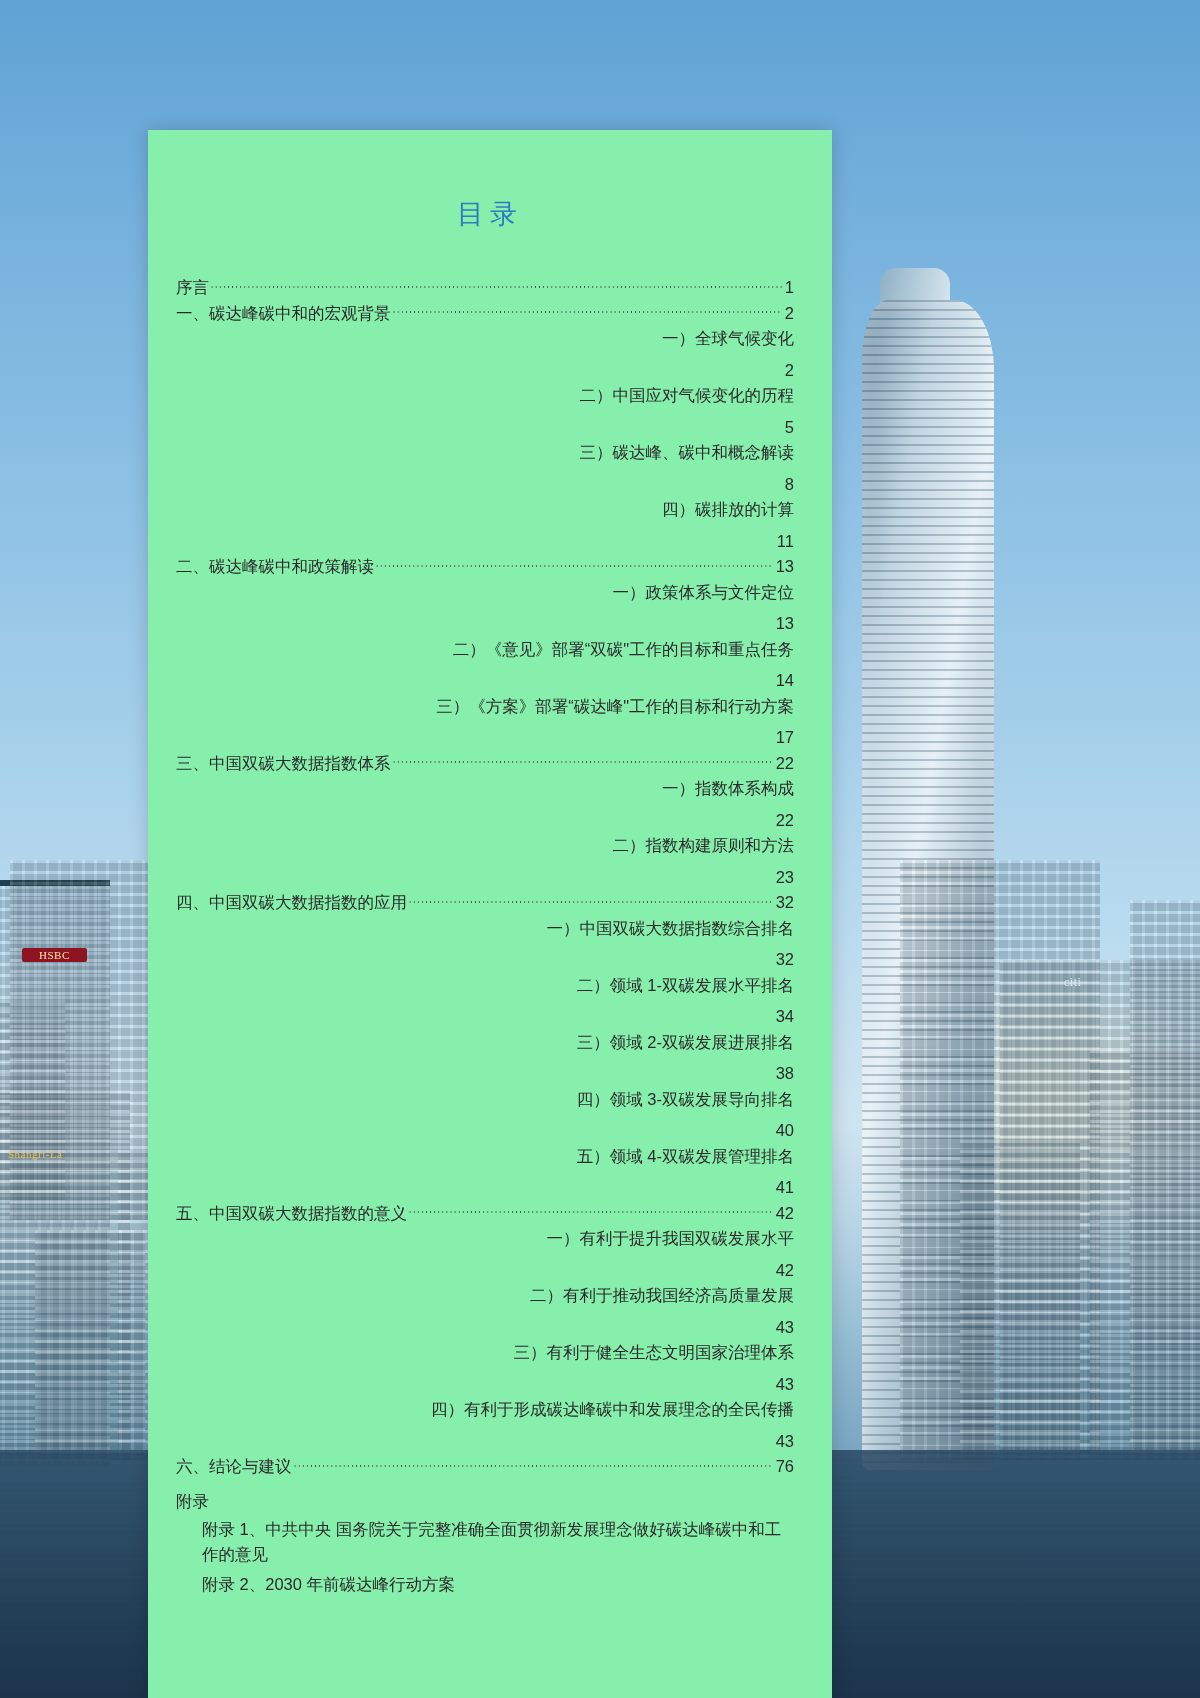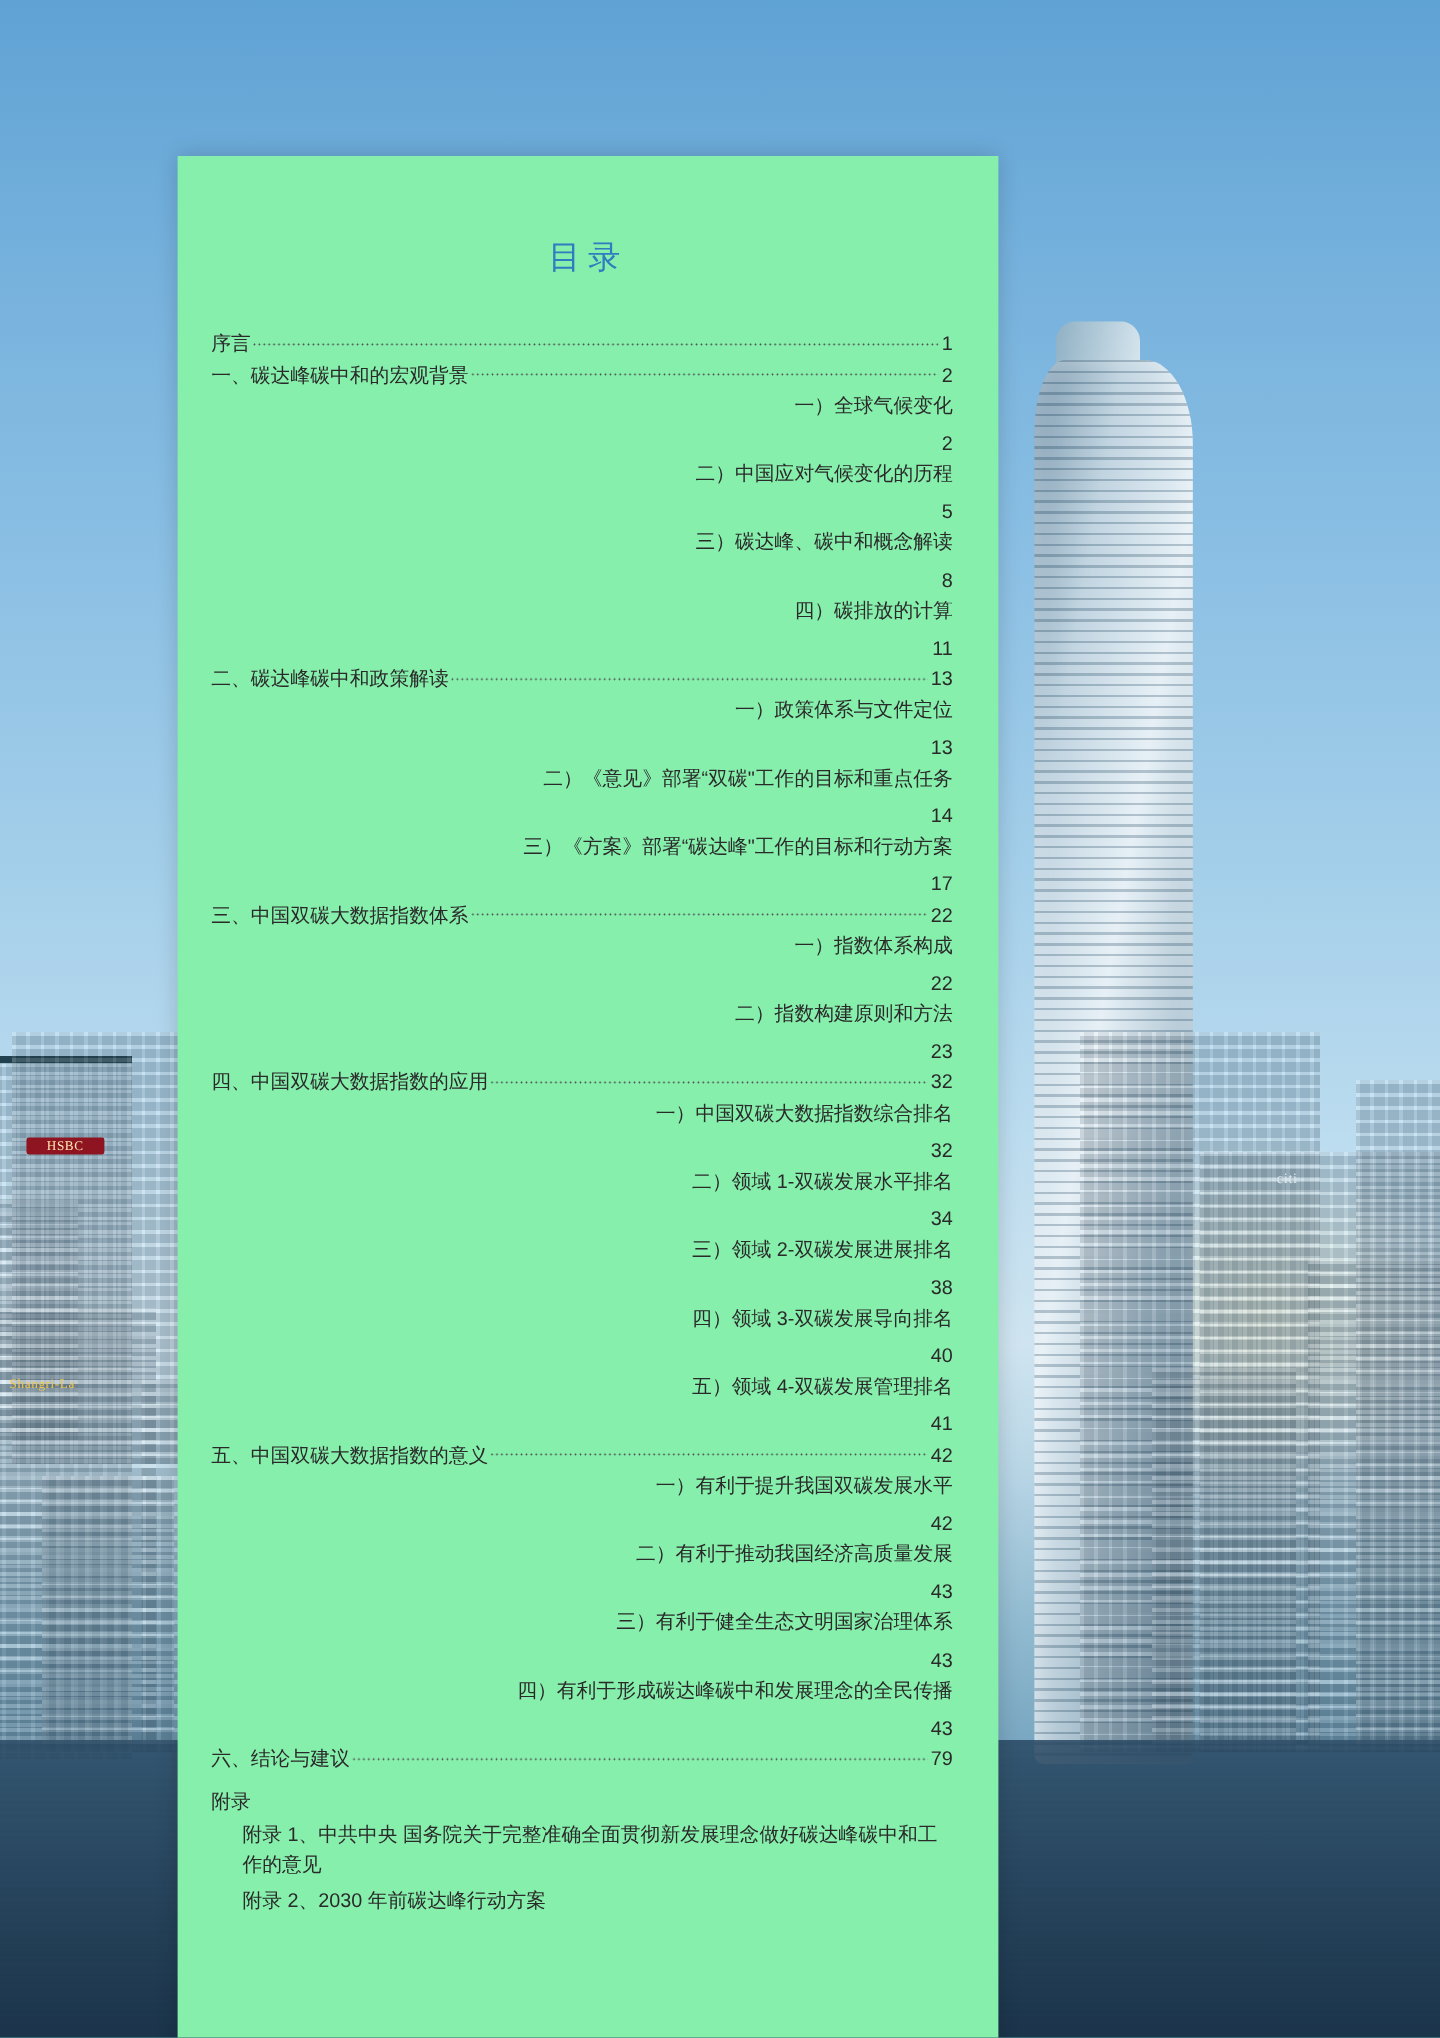--- a/index.html
+++ b/index.html
@@ -338,21 +338,21 @@
           <span class="pg">43</span>
         </div>
         <div class="toc-row lvl2">
           <span class="t">四）有利于形成碳达峰碳中和发展理念的全民传播</span>
           <span class="dots"></span>
           <span class="pg">43</span>
         </div>
         <div class="toc-row lvl1">
           <span class="t">六、结论与建议</span>
           <span class="dots"></span>
-          <span class="pg">79</span>
+          <span class="pg">76</span>
         </div>
         <div class="appendix-head">附录</div>
         <div class="appendix-item">附录 1、中共中央 国务院关于完整准确全面贯彻新发展理念做好碳达峰碳中和工作的意见</div>
         <div class="appendix-item">附录 2、2030 年前碳达峰行动方案</div>
       </div>
   </div>
 
 </div>
 
 </body></html>

